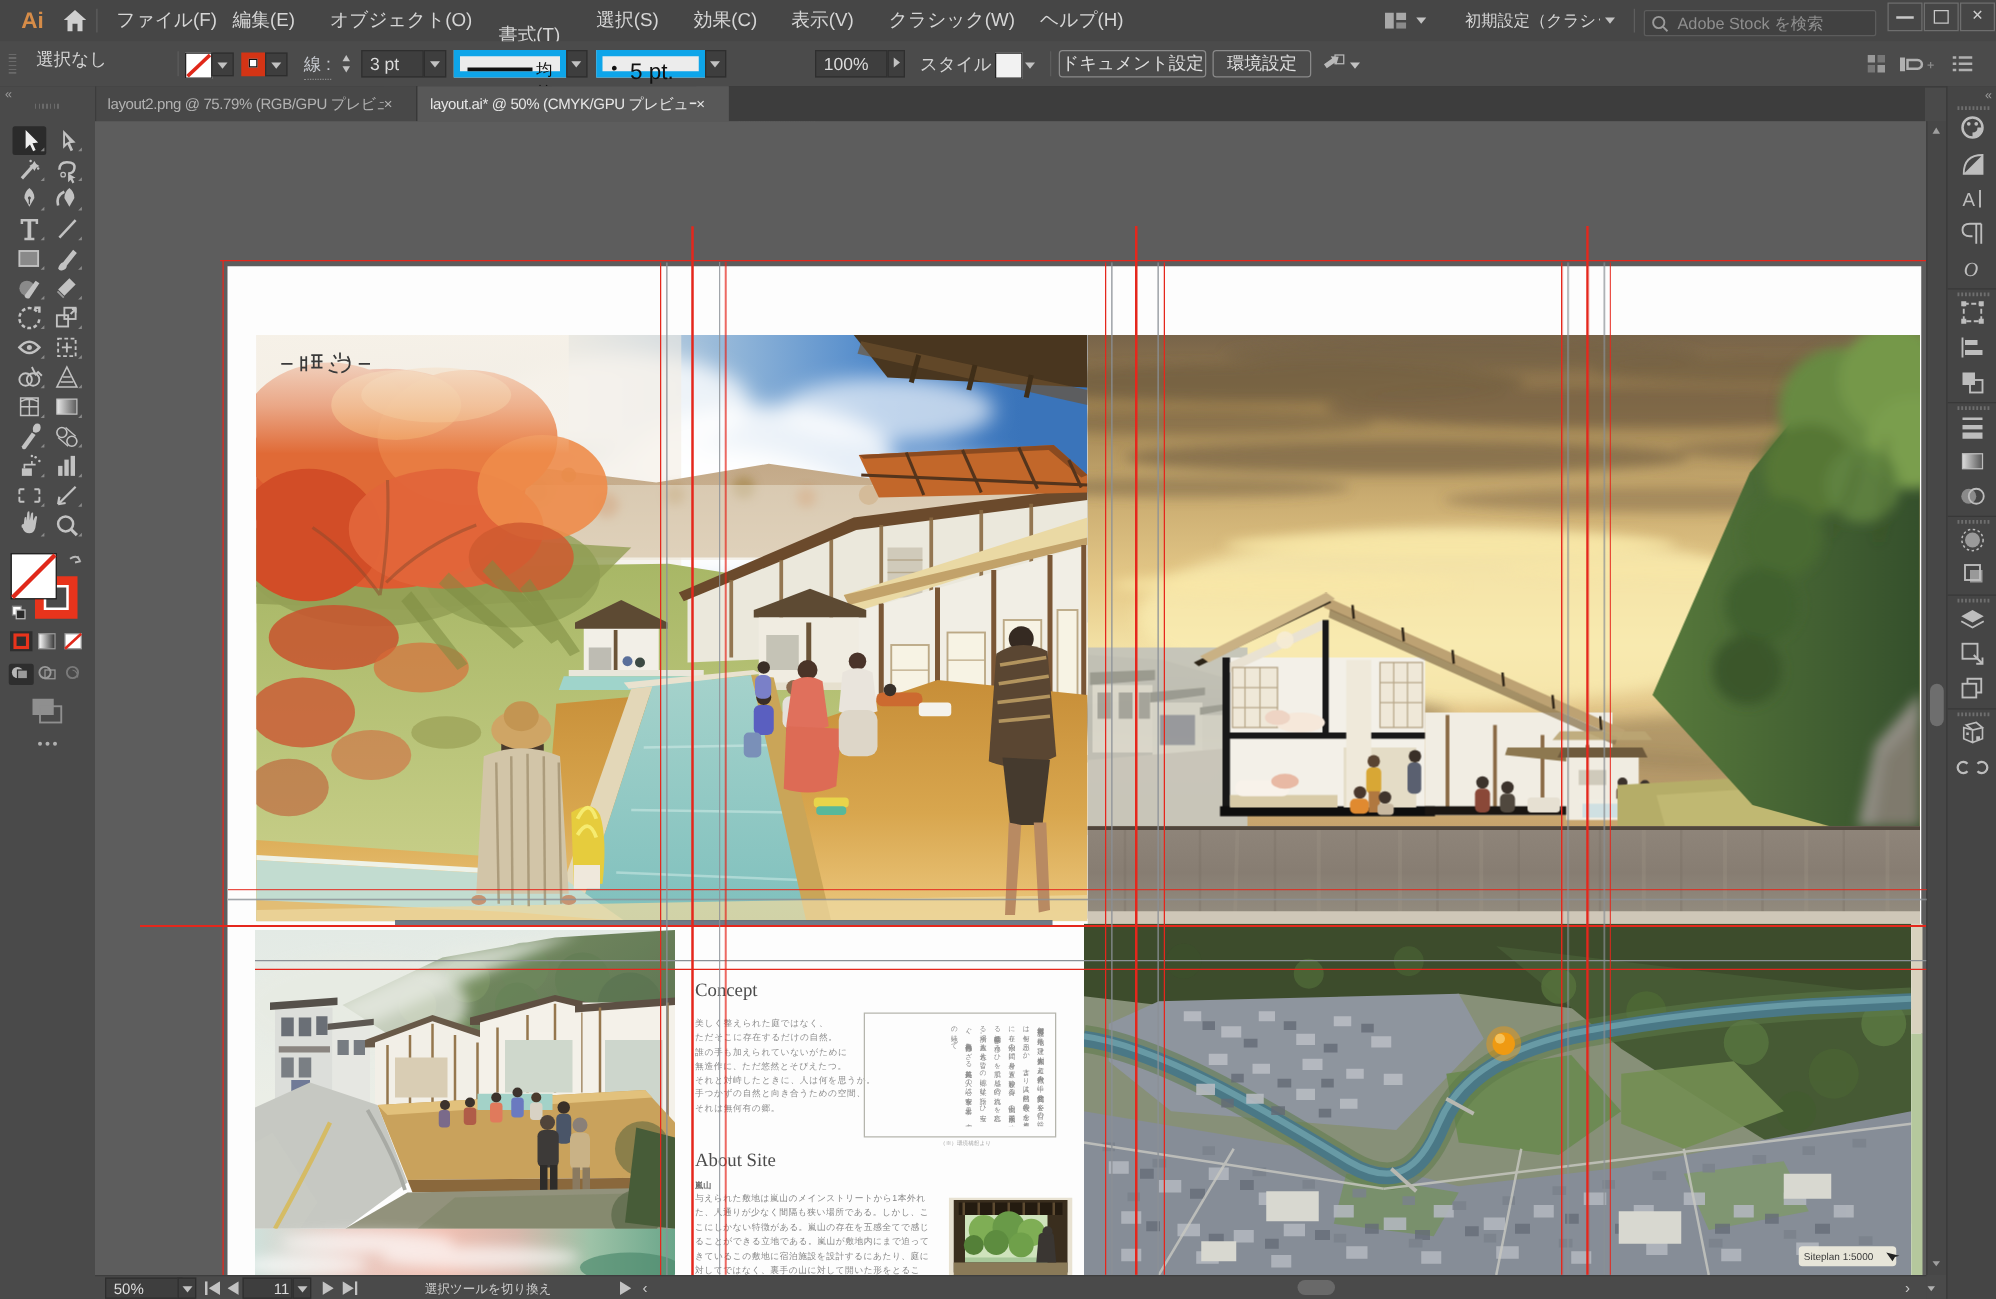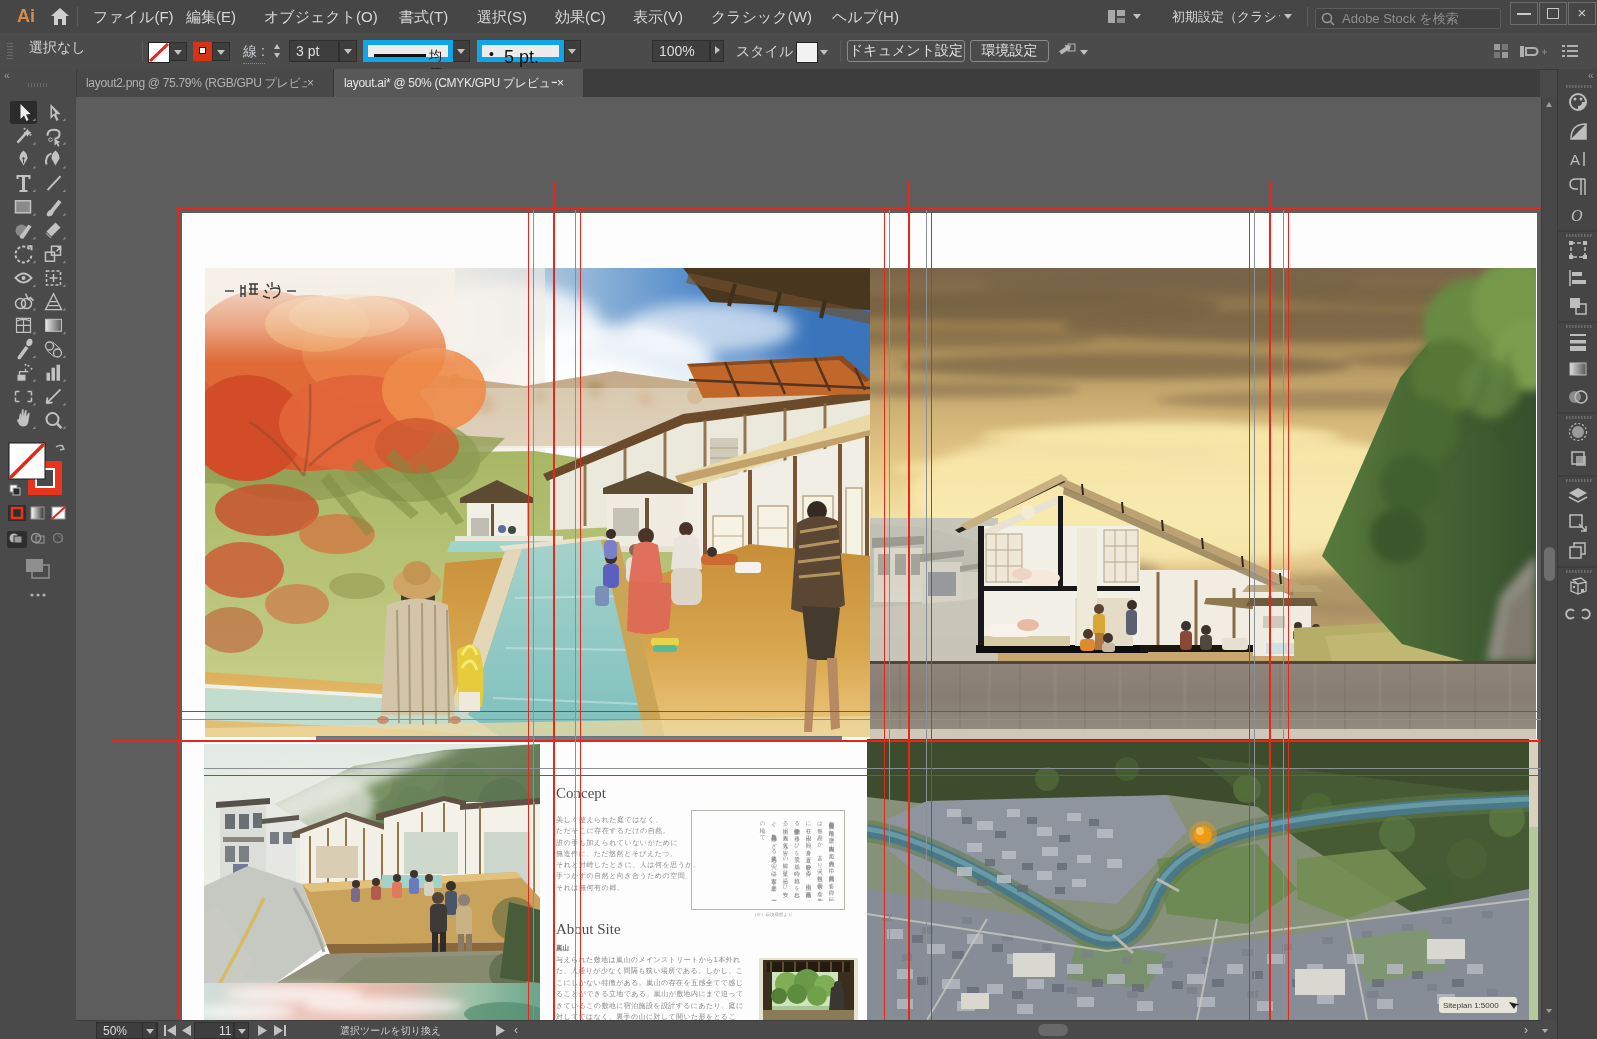--- a/index.html
+++ b/index.html
@@ -26,21 +26,21 @@
 
 <div class="abs" id="menubar">
  <span class="mi" style="left:17px;color:#d68c48;font-weight:bold;font-size:18px;">Ai</span>
  <svg class="abs" style="left:50px;top:7px;" width="20" height="19" viewBox="0 0 20 19">
       <path d="M10 1 L19 9 H16 V18 H12 V12 H8 V18 H4 V9 H1 Z" fill="#cfcfcf"></path>
     </svg>
  <div class="abs" style="left:77px;top:7px;width:1px;height:19px;background:#5e5e5e;"></div>
  <span class="mi" style="left:93px;">ファイル(F)</span>
  <span class="mi" style="left:186px;">編集(E)</span>
  <span class="mi" style="left:264px;">オブジェクト(O)</span>
- <span class="mi" style="left:399px;">書式(T)</span>
+ <span class="mi" style="left:399px;margin-top:12px;">書式(T)</span>
  <span class="mi" style="left:477px;">選択(S)</span>
  <span class="mi" style="left:555px;">効果(C)</span>
  <span class="mi" style="left:633px;">表示(V)</span>
  <span class="mi" style="left:711px;">クラシック(W)</span>
  <span class="mi" style="left:832px;">ヘルプ(H)</span>
  <svg class="abs" style="left:1108px;top:10px;" width="17" height="13">
       <rect x="0" y="0" width="7" height="13" fill="#a8a8a8"></rect>
       <rect x="9" y="0" width="8" height="6" fill="#a8a8a8"></rect>
       <rect x="9" y="8" width="8" height="5" fill="#8a8a8a"></rect>
     </svg>
@@ -1358,21 +1358,21 @@
         <rect x="-5" y="0" width="2" height="2" fill="#bdbdbd"></rect>
       </g>
       <g transform="translate(20,545)">
         <path d="M-4,-3 a4.5,4.5 0 1 0 0,6 M4,3 a4.5,4.5 0 1 0 0,-6" fill="none" stroke="#bdbdbd" stroke-width="1.8"></path>
       </g>
     </svg>
   </div>
 
 <div class="abs" id="botleft"></div>
 <div class="abs" id="statusbar">
- <div class="abs darkfield" style="left:20px;top:1px;width:62px;height:17px;font-size:12px;">
+ <div class="abs darkfield" style="left:8px;top:1px;width:62px;height:17px;font-size:12px;">
       <span style="position:absolute;left:6px;top:1px;">50%</span>
     </div>
  <div class="abs darkfield" style="left:66px;top:1px;width:15px;height:17px;">
       <div class="td" style="left:3px;top:6px;"></div>
     </div>
  <svg class="abs" style="left:88px;top:4px;" width="12" height="11">
       <rect x="0" y="0" width="2" height="11" fill="#c2c2c2"></rect>
       <polygon points="12,0 12,11 3,5.5" fill="#c2c2c2"></polygon>
     </svg>
  <svg class="abs" style="left:106px;top:4px;" width="9" height="11">

